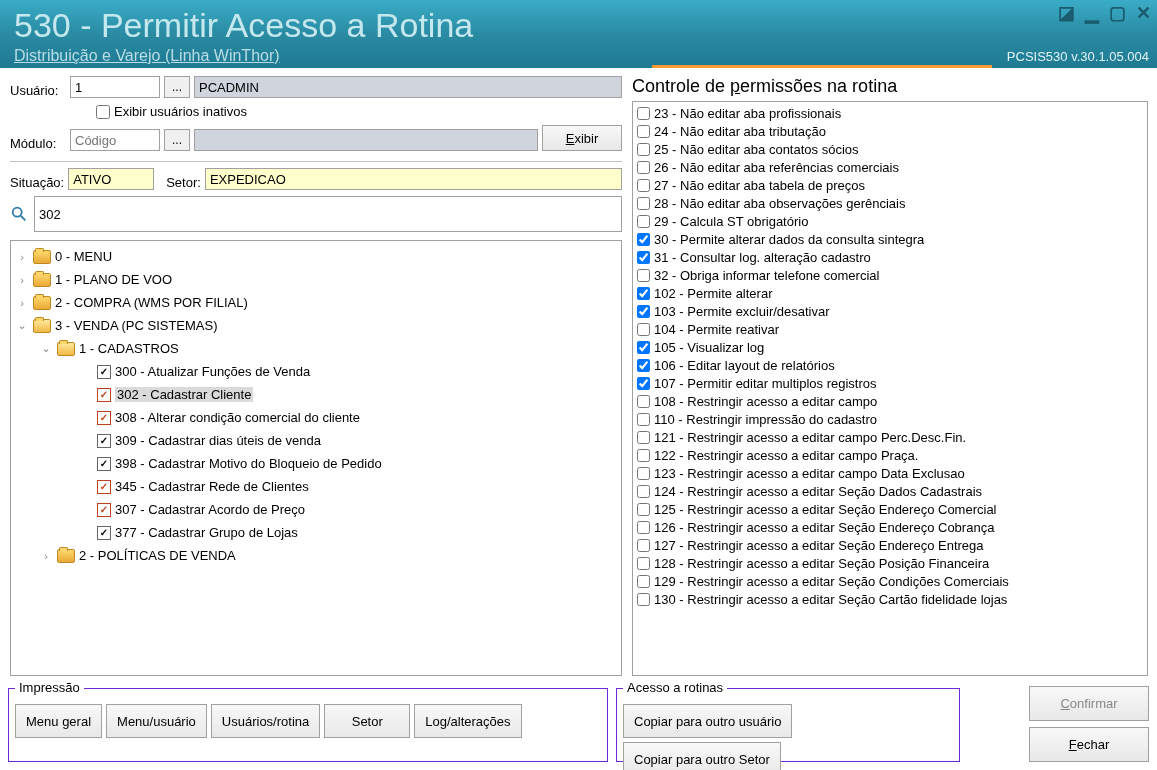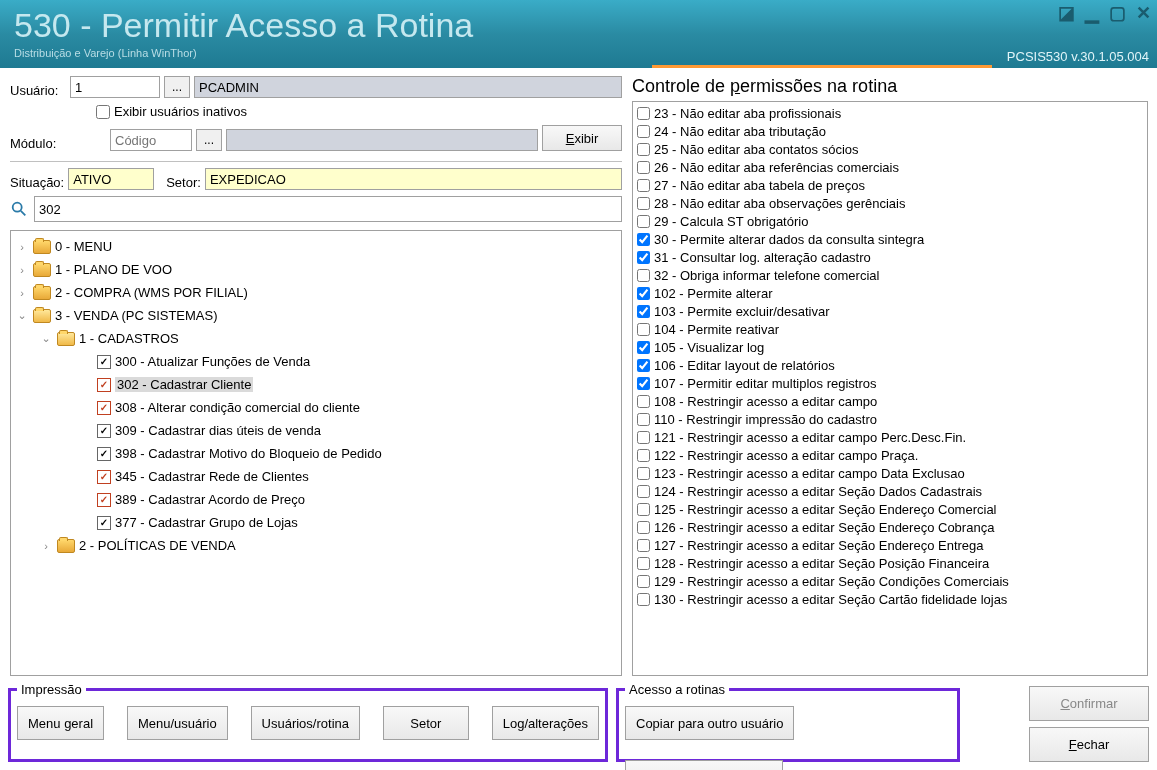--- a/index.html
+++ b/index.html
@@ -1,20 +1,20 @@
 <!DOCTYPE html>
 <html><head>
 <meta charset="utf-8">
 <style>
 * { box-sizing: border-box; margin: 0; padding: 0; }
 body { font-family: "Segoe UI", Tahoma, sans-serif; font-size: 13px; background: #fff; width: 1157px; height: 770px; overflow: hidden; }
 
 .titlebar { background: linear-gradient(to bottom, #3aacc7, #2a8ba3, #1e7a92); height: 68px; padding: 6px 14px; color: #dff3f7; position: relative; }
 .titlebar h1 { font-size: 34px; font-weight: normal; color: #c5e8ef; }
-.titlebar .sub { font-size: 11px; color: #b8dde5; margin-top: 2px; }
+.titlebar .sub { font-size: 16px; color: #b8dde5; margin-top: 2px; text-decoration: underline; }
 .titlebar .version { position: absolute; right: 8px; bottom: 4px; font-size: 13px; color: #e0f4f8; }
 .win-controls { position: absolute; right: 6px; top: 2px; display: flex; gap: 10px; }
 .win-controls span { color: #1a5c6e; font-size: 18px; cursor: pointer; font-weight: bold; }
 .orange-bar { position: absolute; bottom: 0; right: 165px; width: 340px; height: 3px; background: #ff9933; }
 
 .main { display: flex; height: 612px; }
 .left { width: 628px; padding: 8px 6px 4px 10px; display: flex; flex-direction: column; }
 .right { width: 524px; padding: 8px 4px 4px 4px; display: flex; flex-direction: column; }
 
 .row { display: flex; align-items: flex-end; margin-bottom: 6px; gap: 4px; }
@@ -48,23 +48,23 @@
 .ind3 { padding-left: 66px; }
 
 .perm-title { font-size: 18px; margin-bottom: 4px; }
 .perm-title u { text-decoration: underline; }
 .perm-list { border: 1px solid #a0a0a0; flex: 1; overflow-y: scroll; padding: 2px 4px; }
 .perm-item { display: flex; align-items: center; height: 18px; gap: 4px; }
 .perm-item input { width: 13px; height: 13px; }
 .perm-item span { font-size: 13px; white-space: nowrap; }
 
 .bottom { display: flex; height: 86px; padding: 0 8px 4px 8px; gap: 8px; }
-.panel { border: 3px solid #6d28d9; padding: 0 6px 6px 6px; position: relative; margin-top: 8px; }
+.panel { border: 1px solid #6d28d9; padding: 0 6px 6px 6px; position: relative; margin-top: 8px; }
 .panel-title { position: relative; top: -9px; background: #fff; padding: 0 4px; font-size: 13px; display: inline-block; }
-.panel-body { display: flex; gap: 20px; flex-wrap: wrap; justify-content: space-between; }
+.panel-body { display: flex; gap: 4px; flex-wrap: wrap; }
 .panel .btn { height: 34px; padding: 4px 10px; }
 .right-btns { display: flex; flex-direction: column; gap: 6px; margin-top: 6px; margin-left: auto; }
 .right-btns .btn { width: 120px; height: 40px; }
 .btn.disabled { color: #888; }
 .btn .ul { text-decoration: underline; }
 </style>
 </head>
 <body>
 
 <div class="titlebar">
@@ -89,38 +89,38 @@
       <input class="field gray" style="flex: 1 1 0%;" readonly="" value="PCADMIN">
     </div>
     <div class="row">
       <label class="checkbox">
         <input type="checkbox" style="">
         <span>Exibir usuários inativos</span>
       </label>
     </div>
     <div class="row">
       <span class="lbl" style="width:56px">Módulo:</span>
-      <input class="field" style="width: 82px; margin-left: 40px;" placeholder="Código">
+      <input class="field" style="width: 90px;" placeholder="Código">
       <button class="btn-ellipsis">...</button>
       <input class="field gray" style="flex: 1 1 0%;" readonly="">
       <button class="btn" style="width:80px"><span class="ul">E</span>xibir</button>
     </div>
     <div class="hr"></div>
     <div class="row">
       <span class="lbl">Situação:</span>
       <input class="field yellow" style="width: 86px;" readonly="" value="ATIVO">
       <span class="lbl" style="margin-left:8px">Setor:</span>
       <input class="field yellow" style="flex: 1 1 0%;" readonly="" value="EXPEDICAO">
     </div>
     <div class="search-row">
       <svg class="search-icon" viewBox="0 0 20 20">
           <circle cx="8" cy="8" r="5" fill="none" stroke="#2a7aa8" stroke-width="2"></circle>
           <line x1="12" y1="12" x2="17" y2="17" stroke="#2a7aa8" stroke-width="2"></line>
         </svg>
-      <input class="field" style="flex: 1 1 0%; height: 26px;" value="302">
+      <input class="field" style="flex: 1 1 0%; height: 36px;" value="302">
     </div>
     <div class="tree-box" id="tree">
         <div class="tree-node ind1">
           <span class="chev">›</span>
           <span class="folder"></span>
           <span class="tree-label">0 - MENU</span>
         </div>
         <div class="tree-node ind1">
           <span class="chev">›</span>
           <span class="folder"></span>
@@ -167,21 +167,21 @@
           <span class="tree-label">398 - Cadastrar Motivo do Bloqueio de Pedido</span>
         </div>
         <div class="tree-node ind3">
           <span class="chev"></span>
           <span class="tree-cb checked red"></span>
           <span class="tree-label">345 - Cadastrar Rede de Clientes</span>
         </div>
         <div class="tree-node ind3">
           <span class="chev"></span>
           <span class="tree-cb checked red"></span>
-          <span class="tree-label">389 - Cadastrar Acordo de Preço</span>
+          <span class="tree-label">307 - Cadastrar Acordo de Preço</span>
         </div>
         <div class="tree-node ind3">
           <span class="chev"></span>
           <span class="tree-cb checked "></span>
           <span class="tree-label">377 - Cadastrar Grupo de Lojas</span>
         </div>
         <div class="tree-node ind2">
           <span class="chev">›</span>
           <span class="folder"></span>
           <span class="tree-label">2 - POLÍTICAS DE VENDA</span>

